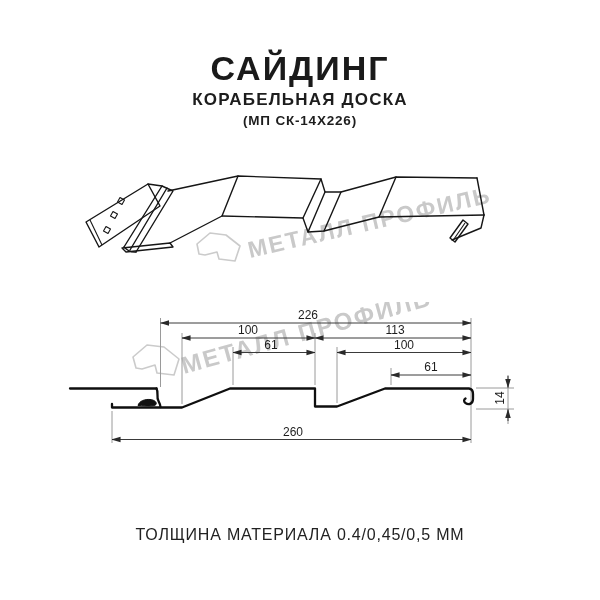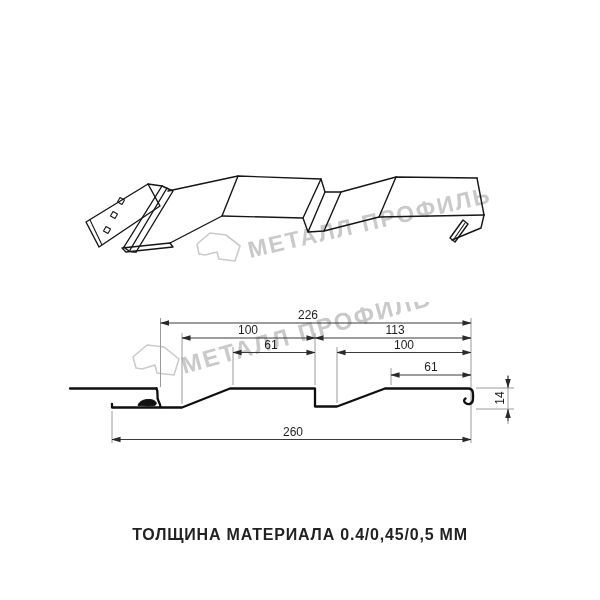--- a/index.html
+++ b/index.html
@@ -13,39 +13,44 @@
     letter-spacing:2px;color:#1a1a1a;
   }
   .subtitle{
     margin:4px 0 0 0;font-size:17px;font-weight:600;letter-spacing:1.2px;color:#1d1d1d;
   }
   .model{
     margin:3px 0 0 0;font-size:13.5px;font-weight:600;letter-spacing:0.8px;color:#1d1d1d;
   }
   .footer{
     position:absolute;left:0;top:526px;width:600px;text-align:center;
-    font-size:16px;font-weight:700;letter-spacing:0.8px;color:#222222;
+    font-size:16px;font-weight:400;letter-spacing:0.8px;color:#222222;
   }
   svg{position:absolute;display:block;}
   #svg3d{left:60px;top:150px;}
   #svgsec{left:60px;top:302px;}
   .wm-text{fill:#c9c9c9;font-weight:bold;letter-spacing:2px;}
   .wm-logo{fill:none;stroke:#cbcbcb;stroke-width:1.6;stroke-linejoin:round;}
   .p3d{fill:none;stroke:#161616;stroke-width:1.4;stroke-linejoin:round;stroke-linecap:round;}
   .p3dthin{fill:none;stroke:#161616;stroke-width:1.1;stroke-linejoin:round;}
   .prof{fill:none;stroke:#0f0f0f;stroke-width:2.3;stroke-linejoin:round;stroke-linecap:round;}
   .ext{fill:none;stroke:#9a9a9a;stroke-width:1;}
   .dim{fill:none;stroke:#3a3a3a;stroke-width:1;}
   .dimtxt{fill:#1d1d1d;font-size:12px;}
 </style>
 </head>
 <body>
 
 <div id="page">
 
+  <div class="hdr">
+    <h1 class="title">САЙДИНГ</h1>
+    <div class="subtitle">КОРАБЕЛЬНАЯ ДОСКА</div>
+    <div class="model">(МП СК-14Х226)</div>
+  </div>
 
   <svg id="svg3d" width="440" height="132" viewBox="60 150 440 132">
 
     <g>
       <path class="wm-logo" d="M 199,254 L 197,244 L 210,233 L 226,235 L 240,246 L 235,261 L 219,259 L 217,252 L 205,255 Z"></path>
     </g>
     <text class="wm-text" font-size="23" transform="translate(250,258) rotate(-13)">МЕТАЛЛ ПРОФИЛЬ</text>
 
     <g>
       <path class="p3d" d="M 86,222 L 148,184 L 160,206 L 99,247 Z"></path>

